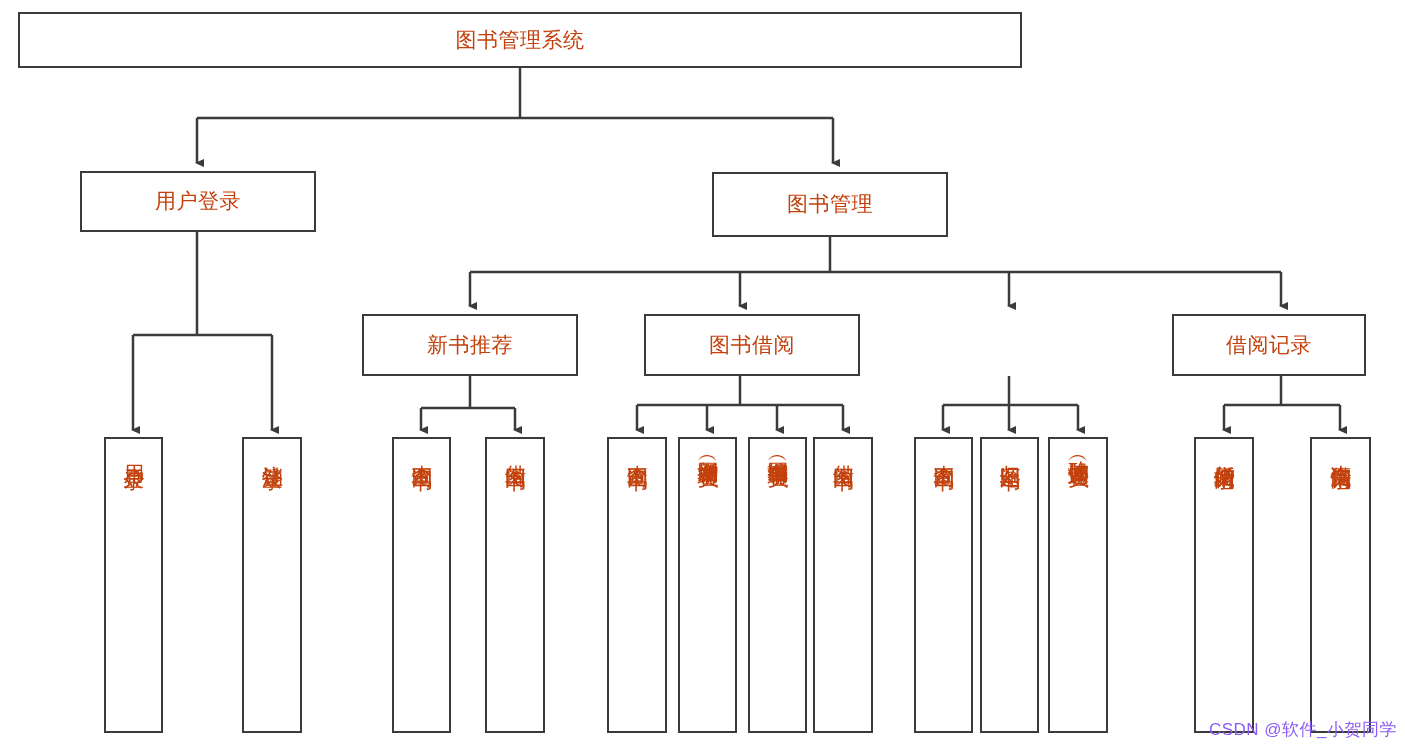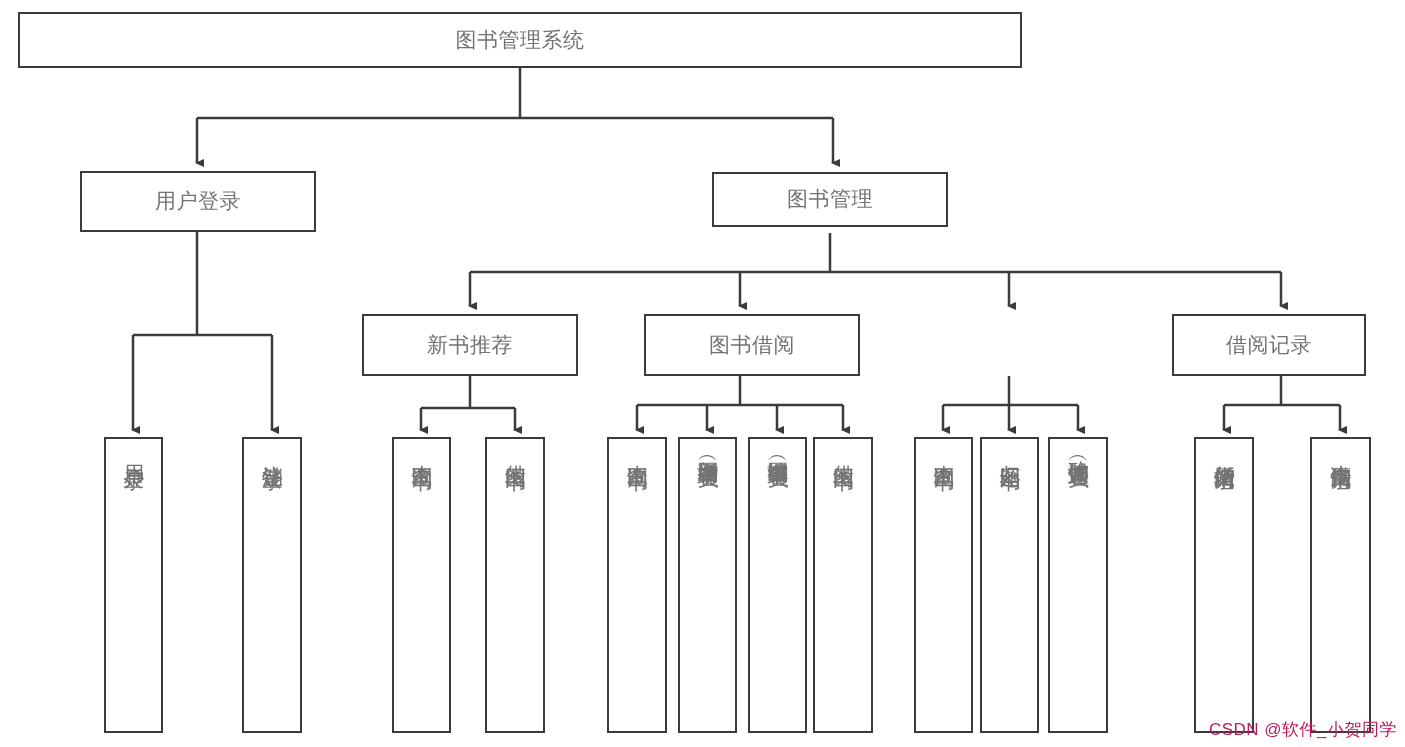--- a/index.html
+++ b/index.html
@@ -37,21 +37,21 @@
     display: flex;
     align-items: center;
     justify-content: center;
     color: #3a3a3a;
   }
   .node .label {
     font-size: 21px;
     line-height: 1.25;
     letter-spacing: 0.5px;
     white-space: nowrap;
-    color: #737373;
+    color: #c2410c;
   }
   .node.vertical {
     align-items: flex-start;
     justify-content: center;
     padding-top: 9px;
   }
   .node.vertical .label {
     writing-mode: vertical-rl;
     text-orientation: upright;
     font-size: 21px;
@@ -63,21 +63,21 @@
     letter-spacing: 1px;
   }
   .node.vtall {
     padding-top: 5px;
   }
   #watermark {
     position: absolute;
     right: 8px;
     bottom: 6px;
     font-size: 17px;
-    color: #be185d;
+    color: #8b5cf6;
     letter-spacing: 0.5px;
     white-space: nowrap;
     pointer-events: none;
   }
 </style>
 </head>
 <body>
 
 <div id="canvas">
 
@@ -130,21 +130,21 @@
   </svg>
 
   <div class="node" style="left:18px; top:12px; width:1004px; height:56px;">
     <span class="label">图书管理系统</span>
   </div>
 
   <div class="node" style="left:80px; top:171px; width:236px; height:61px;">
     <span class="label">用户登录</span>
   </div>
 
-  <div class="node" style="left:712px; top:172px; width:236px; height:55px;">
+  <div class="node" style="left:712px; top:172px; width:236px; height:65px;">
     <span class="label">图书管理</span>
   </div>
 
   <div class="node" style="left:362px; top:314px; width:216px; height:62px;">
     <span class="label">新书推荐</span>
   </div>
 
   <div class="node" style="left:632px; top:314px; width:216px; height:62px;margin-left:12px;">
     <span class="label">图书借阅</span>
   </div>

